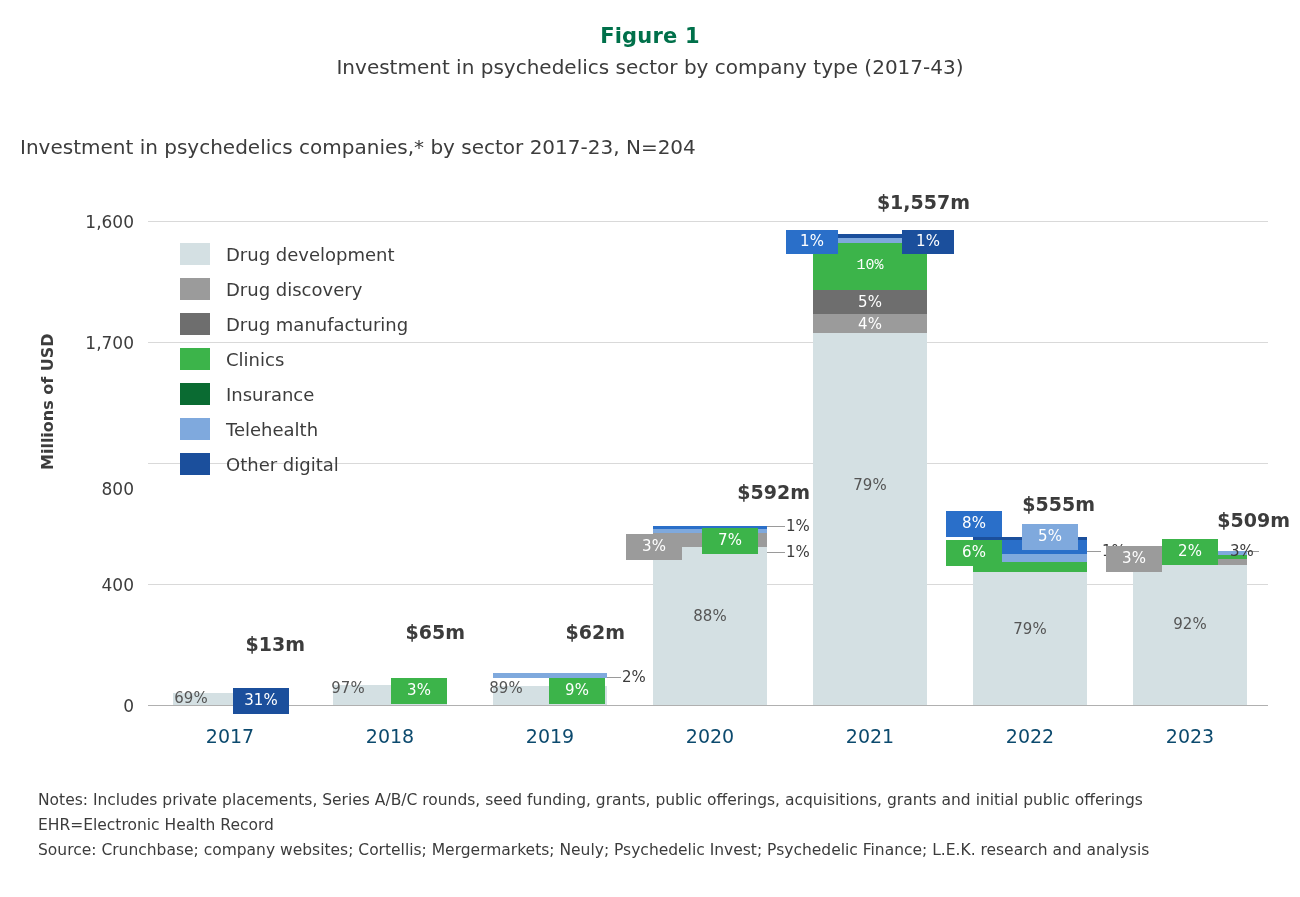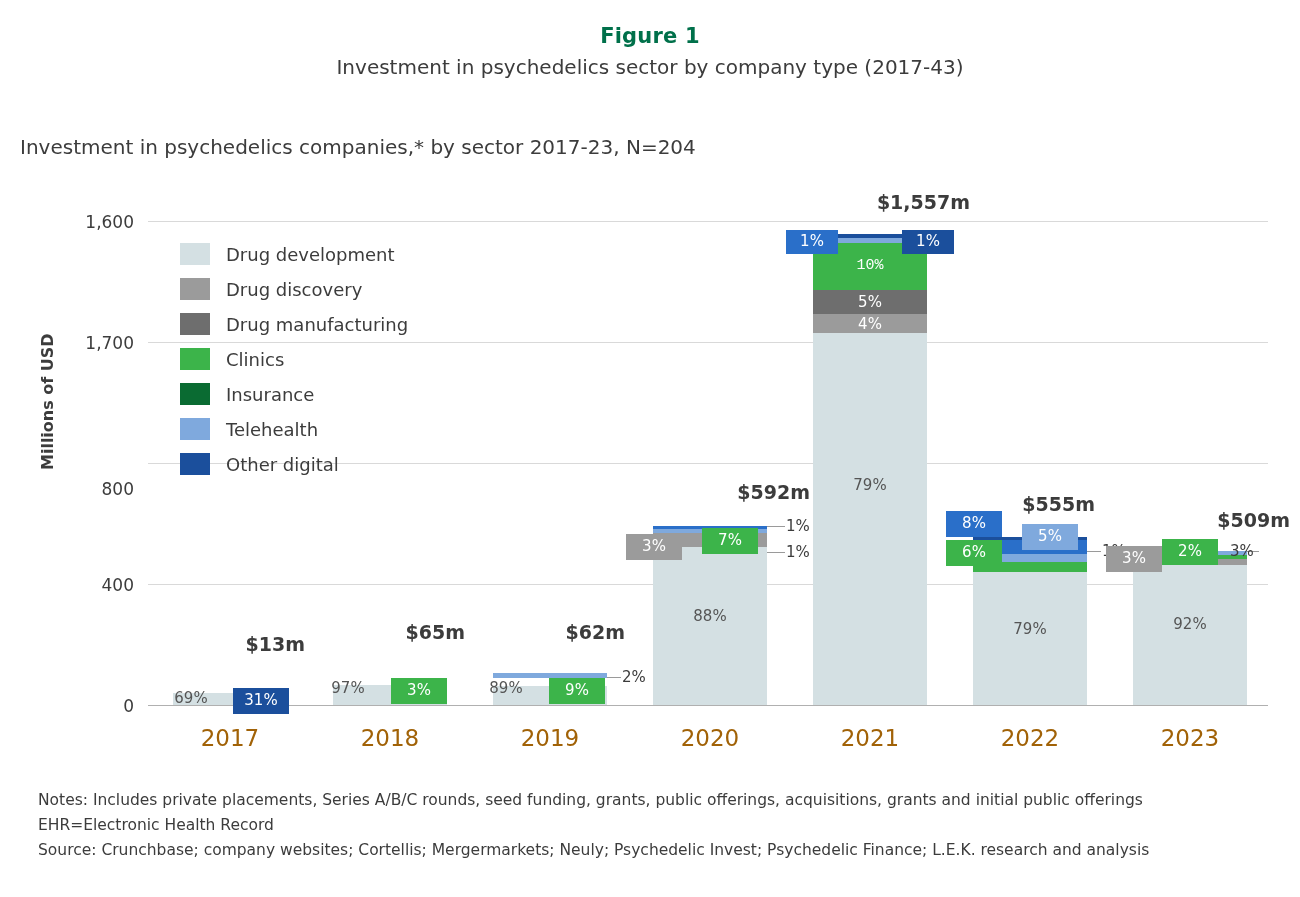--- a/index.html
+++ b/index.html
@@ -40,21 +40,21 @@
     position:absolute;right:1166px;   
     font-size:17px;color:#3c3c3c;text-align:right;width:120px;
   }
   .yaxis-label{
     position:absolute;
     left:38px;top:470px;
     transform:rotate(-90deg);transform-origin:left top;
     font-size:16px;font-weight:bold;color:#3c3c3c;white-space:nowrap;
   }
   .xtick{
-    position:absolute;top:725px;font-size:23px;color:#a16207;text-align:center;width:150px;
+    position:absolute;top:725px;font-size:19px;color:#0c4a6e;text-align:center;width:150px;
   }
   
   .bar{
     position:absolute;bottom:0;width:114px;
   }
   .seg{position:absolute;left:0;width:100%;box-sizing:border-box;}
   .seg-label{
     position:absolute;left:0;width:100%;text-align:center;
     font-size:15px;line-height:1;
   }

